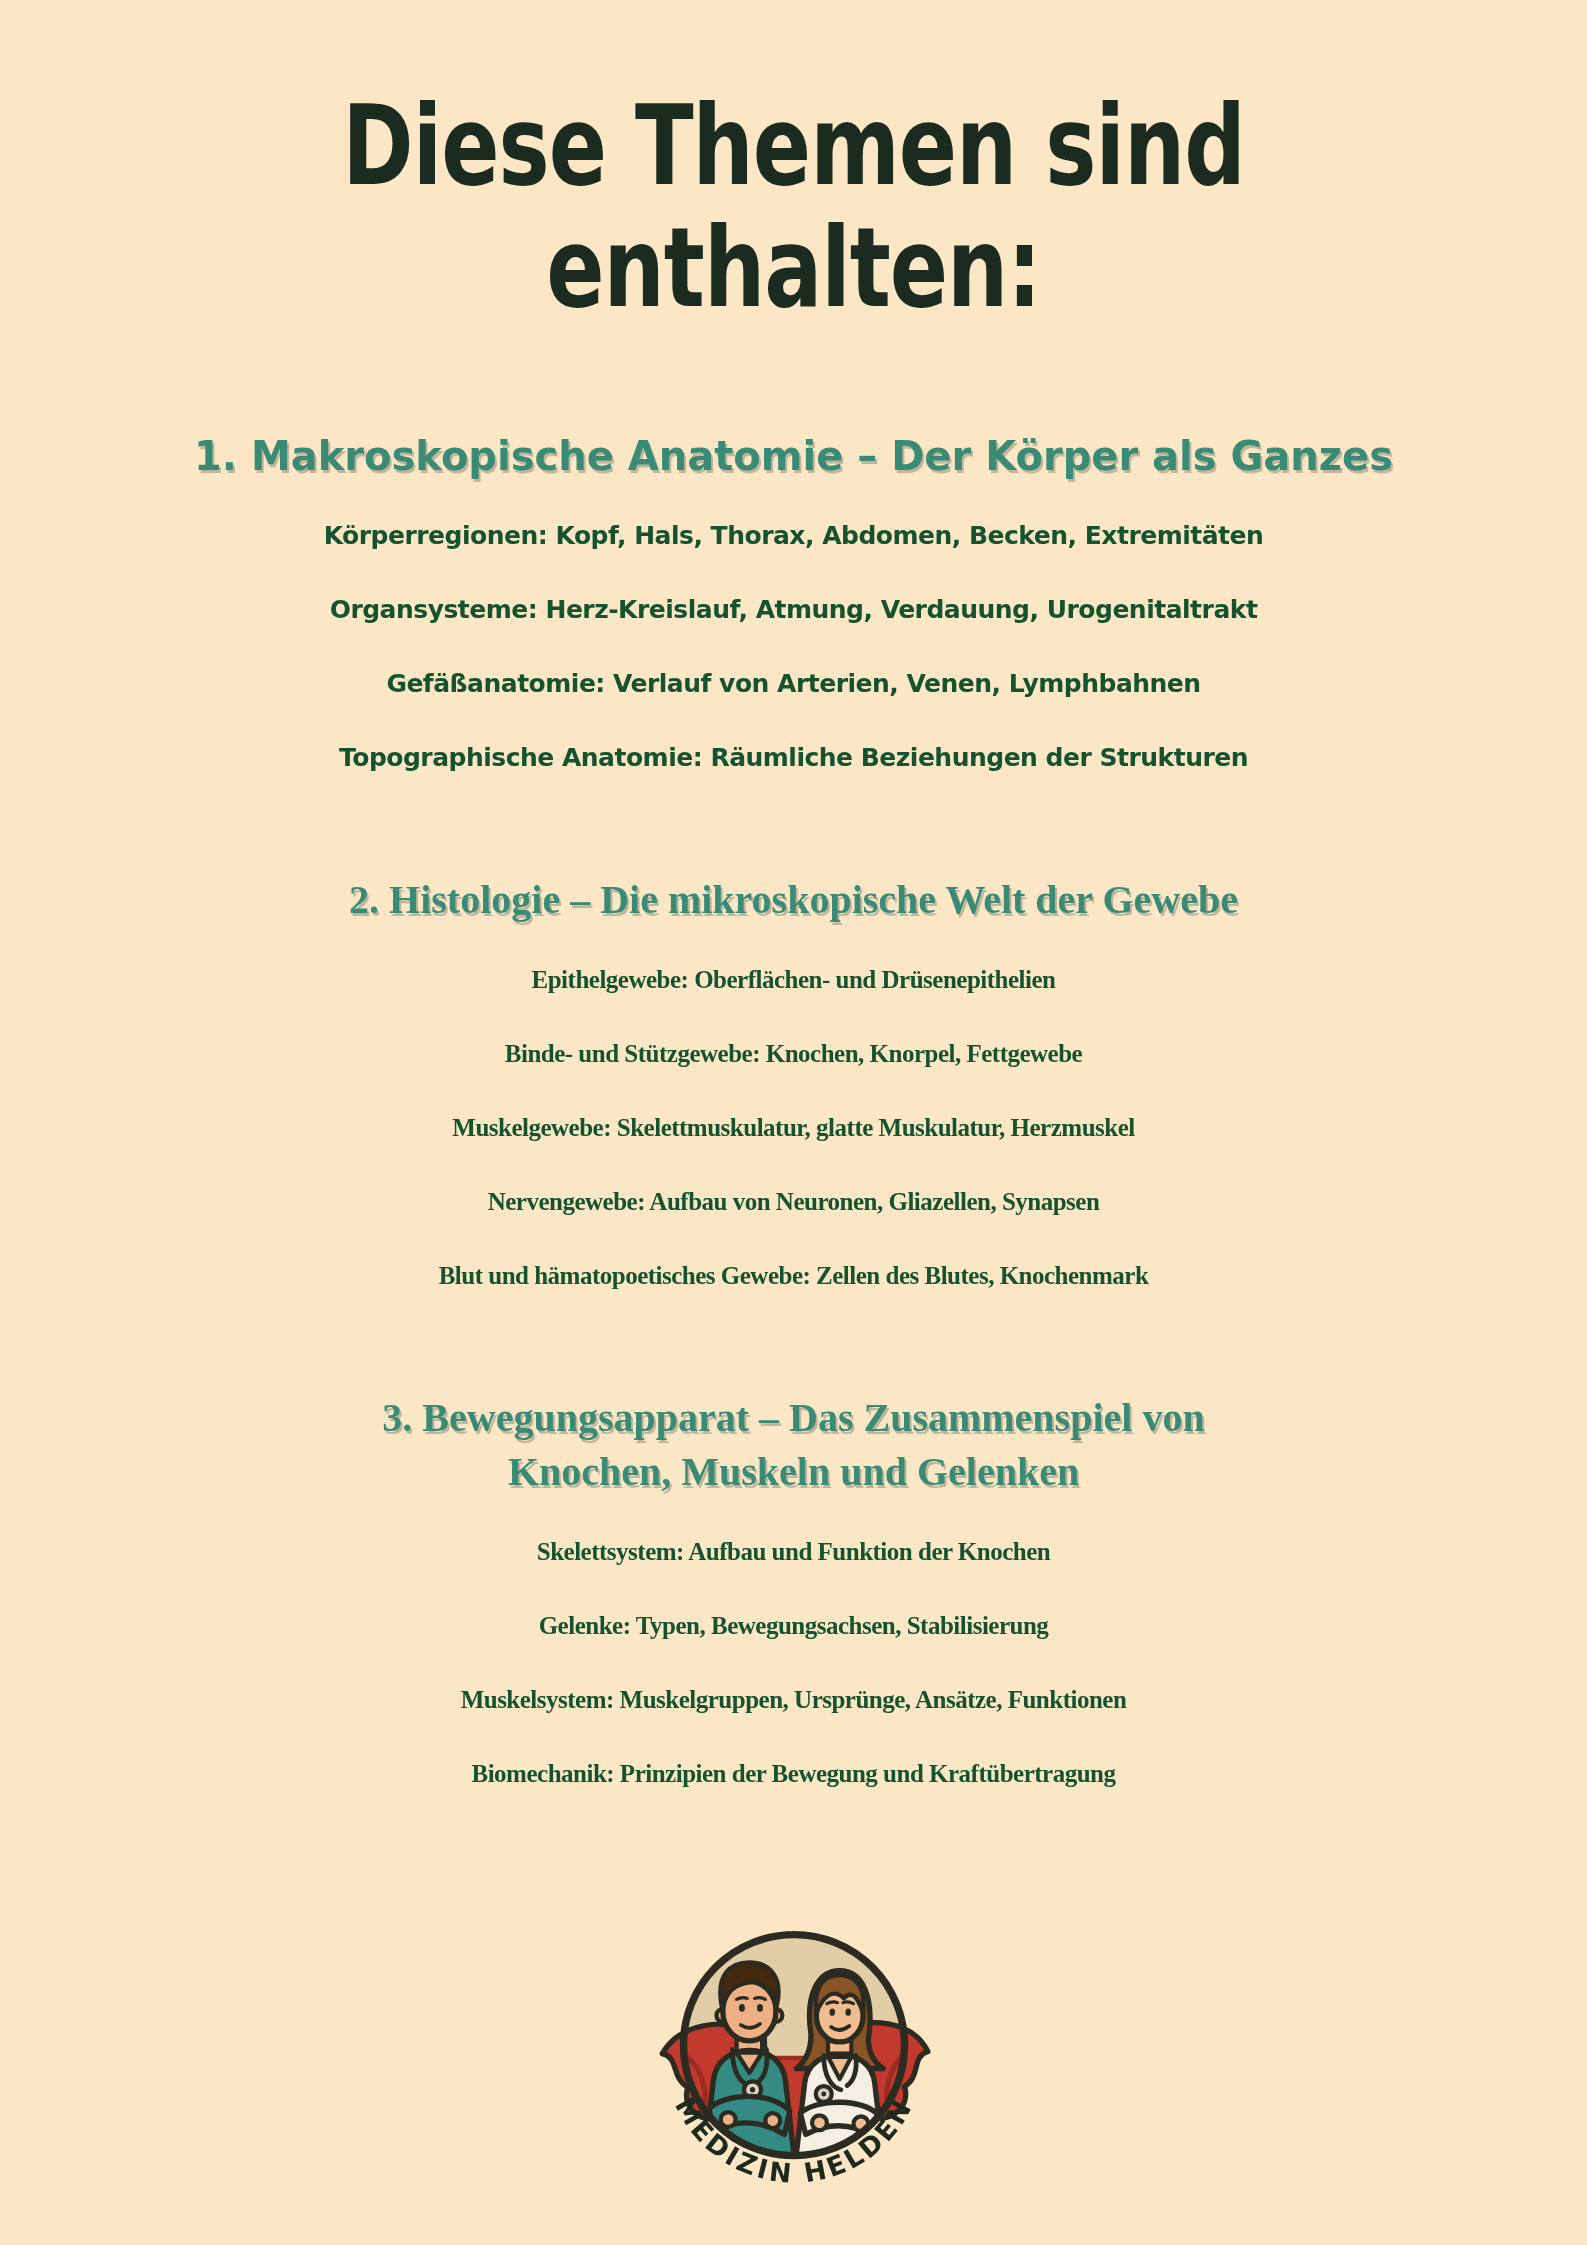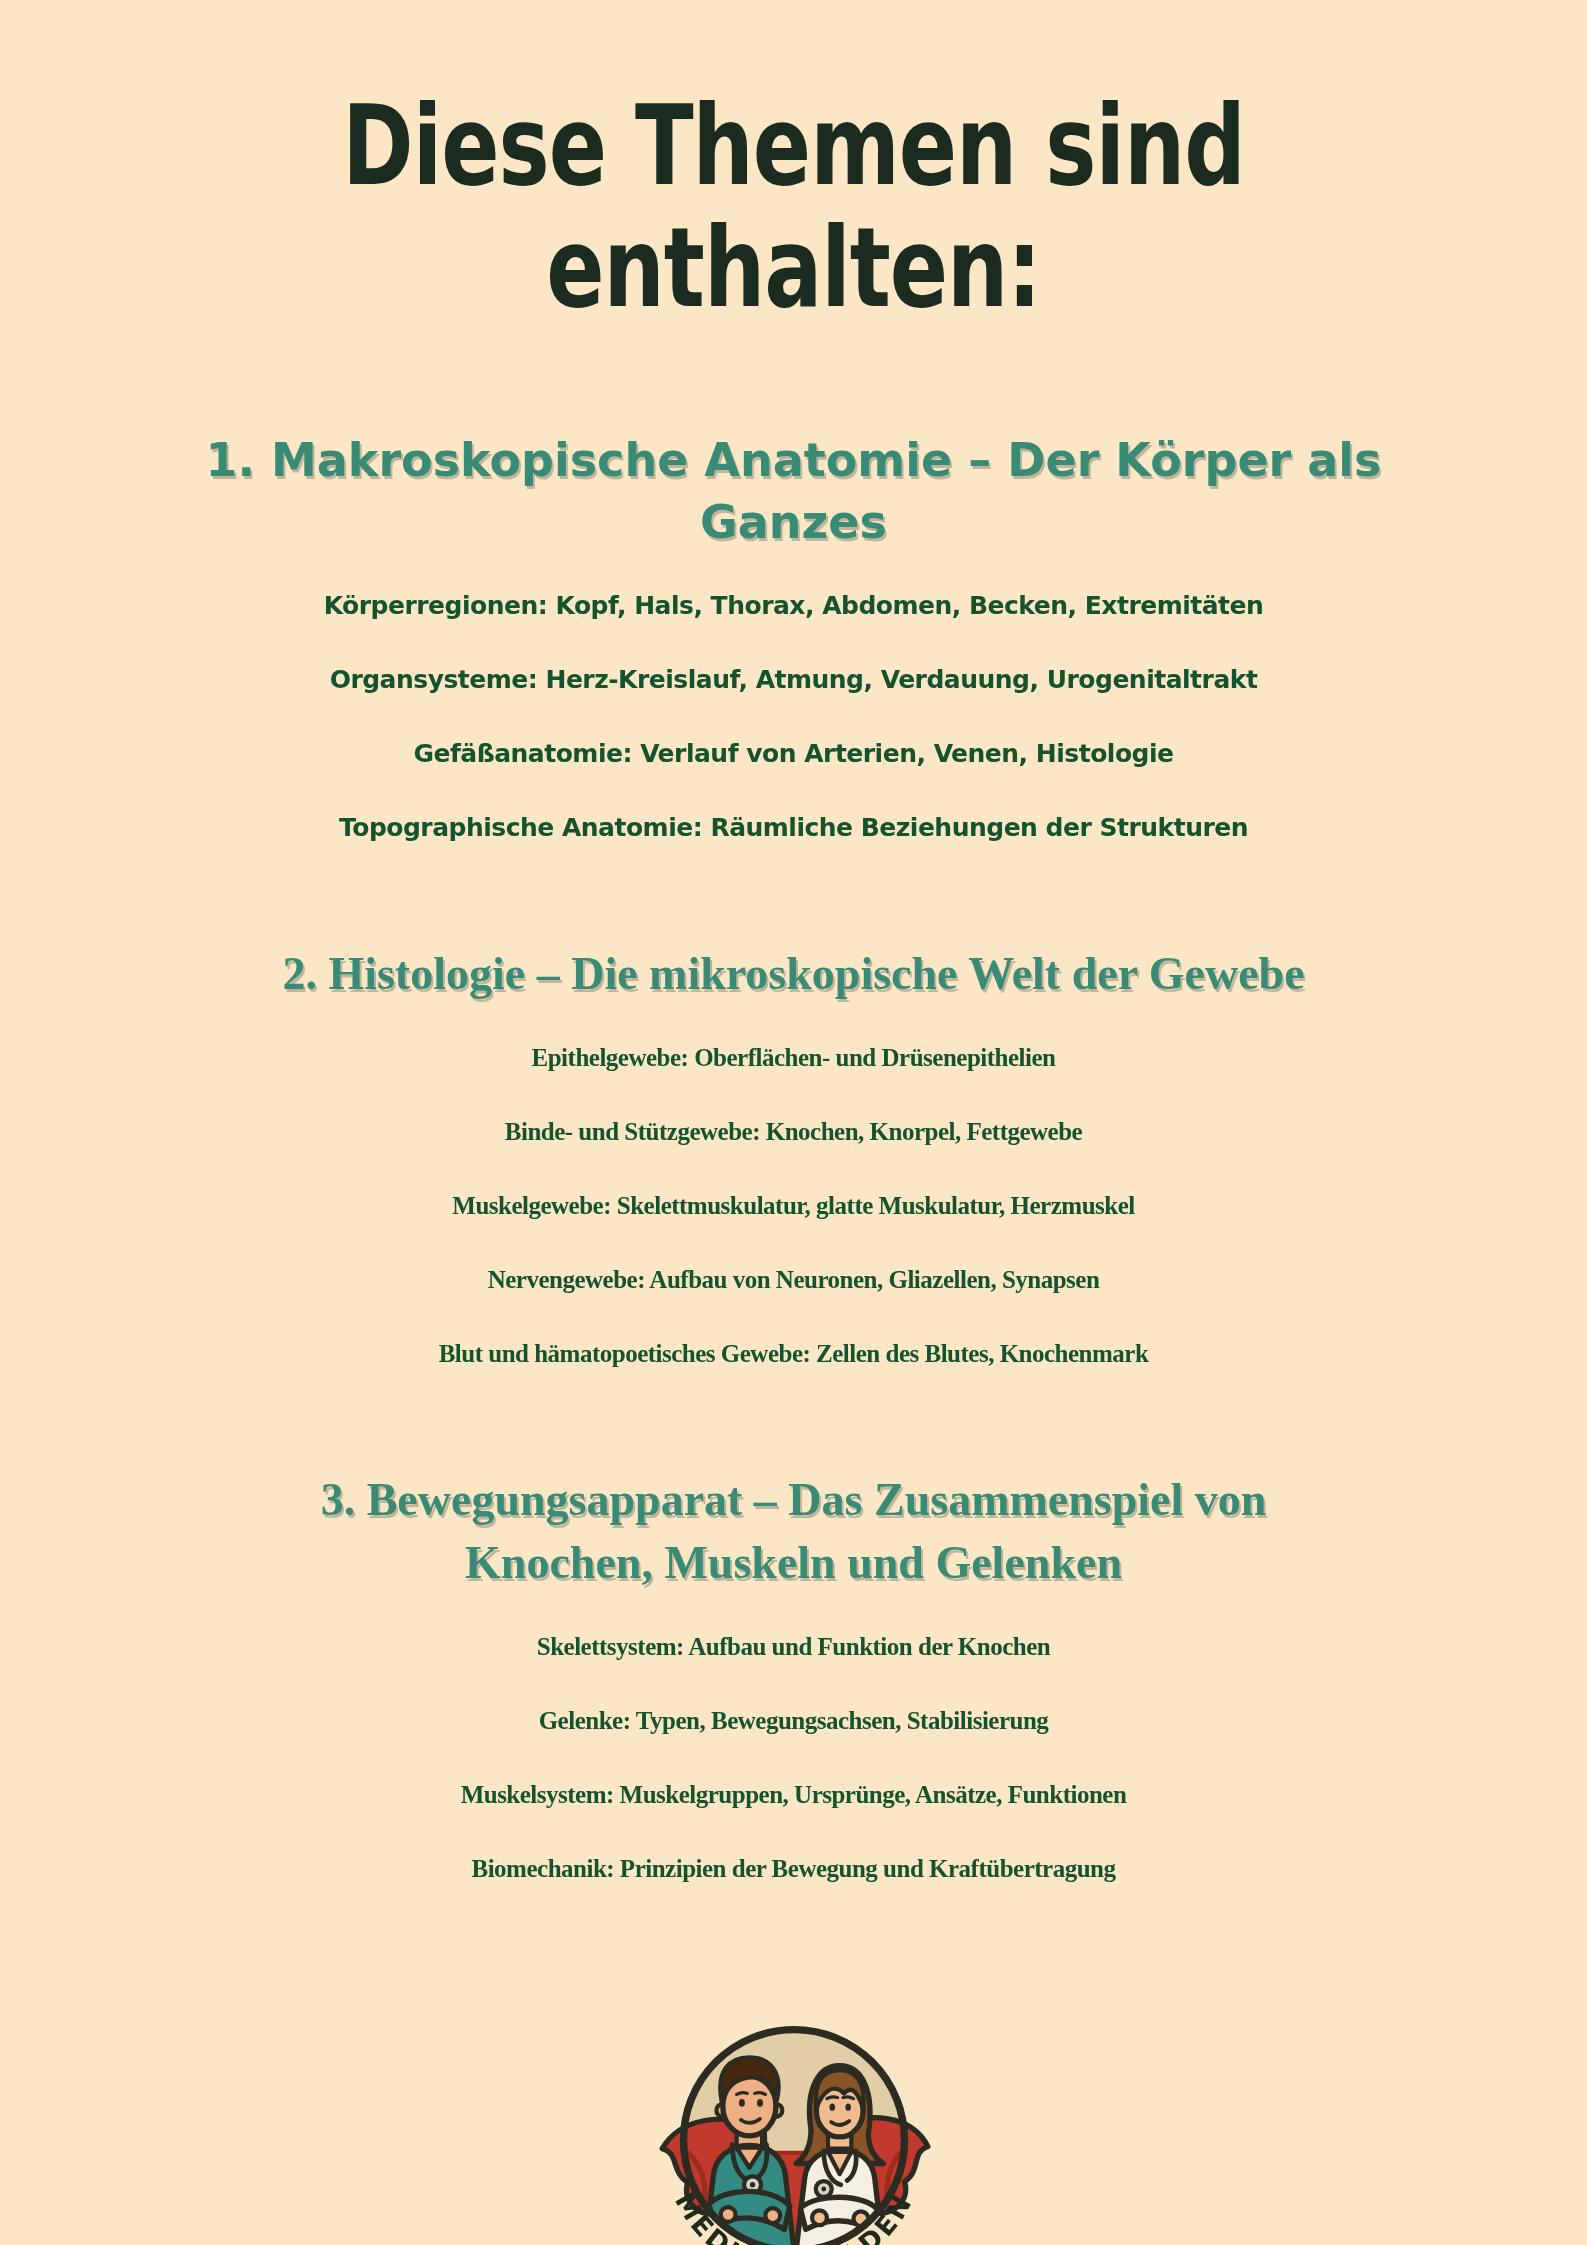--- a/index.html
+++ b/index.html
@@ -25,21 +25,21 @@
     letter-spacing: -1px;
     color: #1B2B1F;
     transform: scaleY(1.28);
     transform-origin: 50% 50%;
   }
   .topic-section { margin: 0 60px; }
   .topic-section.first { margin-top: 128px; }
   .topic-section.later { margin-top: 80px; font-family: Liberation Serif, serif; }
   .section-heading {
     margin: 0 0 18px 0;
-    font-size: 46px;
+    font-size: 40px;
     line-height: 1.35;
     font-weight: bold;
     color: #3A8B76;
     text-shadow: 2px 3px 0 rgba(60, 70, 60, 0.30);
     text-align: center;
   }
   .section-heading .hline { display: block; }
   .topic-line {
     margin: 4px;
     font-size: 25px;
@@ -66,21 +66,21 @@
 <div class="page">
 
   <h1 class="title">Diese Themen sind enthalten:</h1>
 
   <section class="topic-section first">
     <h2 class="section-heading">
         <span class="hline">1. Makroskopische Anatomie – Der Körper als Ganzes</span>
       </h2>
     <p class="topic-line">Körperregionen: Kopf, Hals, Thorax, Abdomen, Becken, Extremitäten</p>
     <p class="topic-line">Organsysteme: Herz-Kreislauf, Atmung, Verdauung, Urogenitaltrakt</p>
-    <p class="topic-line">Gefäßanatomie: Verlauf von Arterien, Venen, Histologie</p>
+    <p class="topic-line">Gefäßanatomie: Verlauf von Arterien, Venen, Lymphbahnen</p>
     <p class="topic-line">Topographische Anatomie: Räumliche Beziehungen der Strukturen</p>
   </section>
 
   <section class="topic-section later">
     <h2 class="section-heading">
         <span class="hline">2. Histologie – Die mikroskopische Welt der Gewebe</span>
       </h2>
     <p class="topic-line">Epithelgewebe: Oberflächen- und Drüsenepithelien</p>
     <p class="topic-line">Binde- und Stützgewebe: Knochen, Knorpel, Fettgewebe</p>
     <p class="topic-line">Muskelgewebe: Skelettmuskulatur, glatte Muskulatur, Herzmuskel</p>

